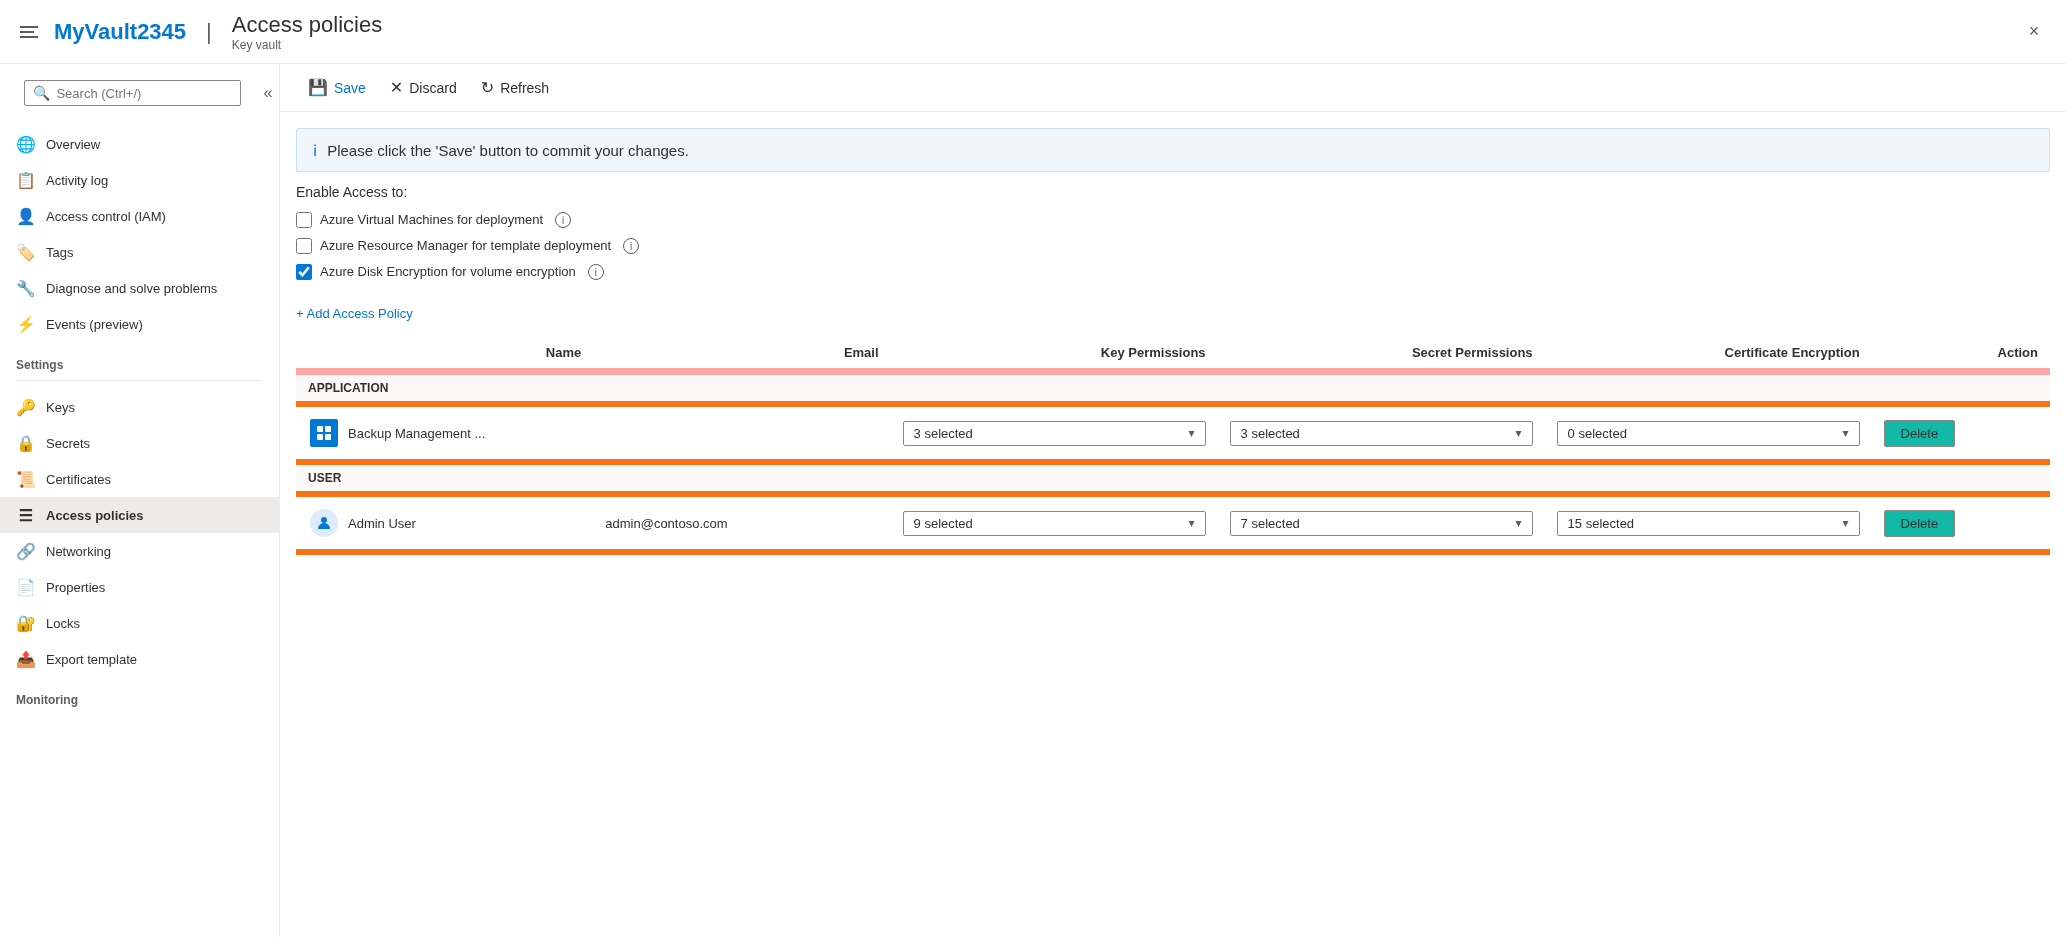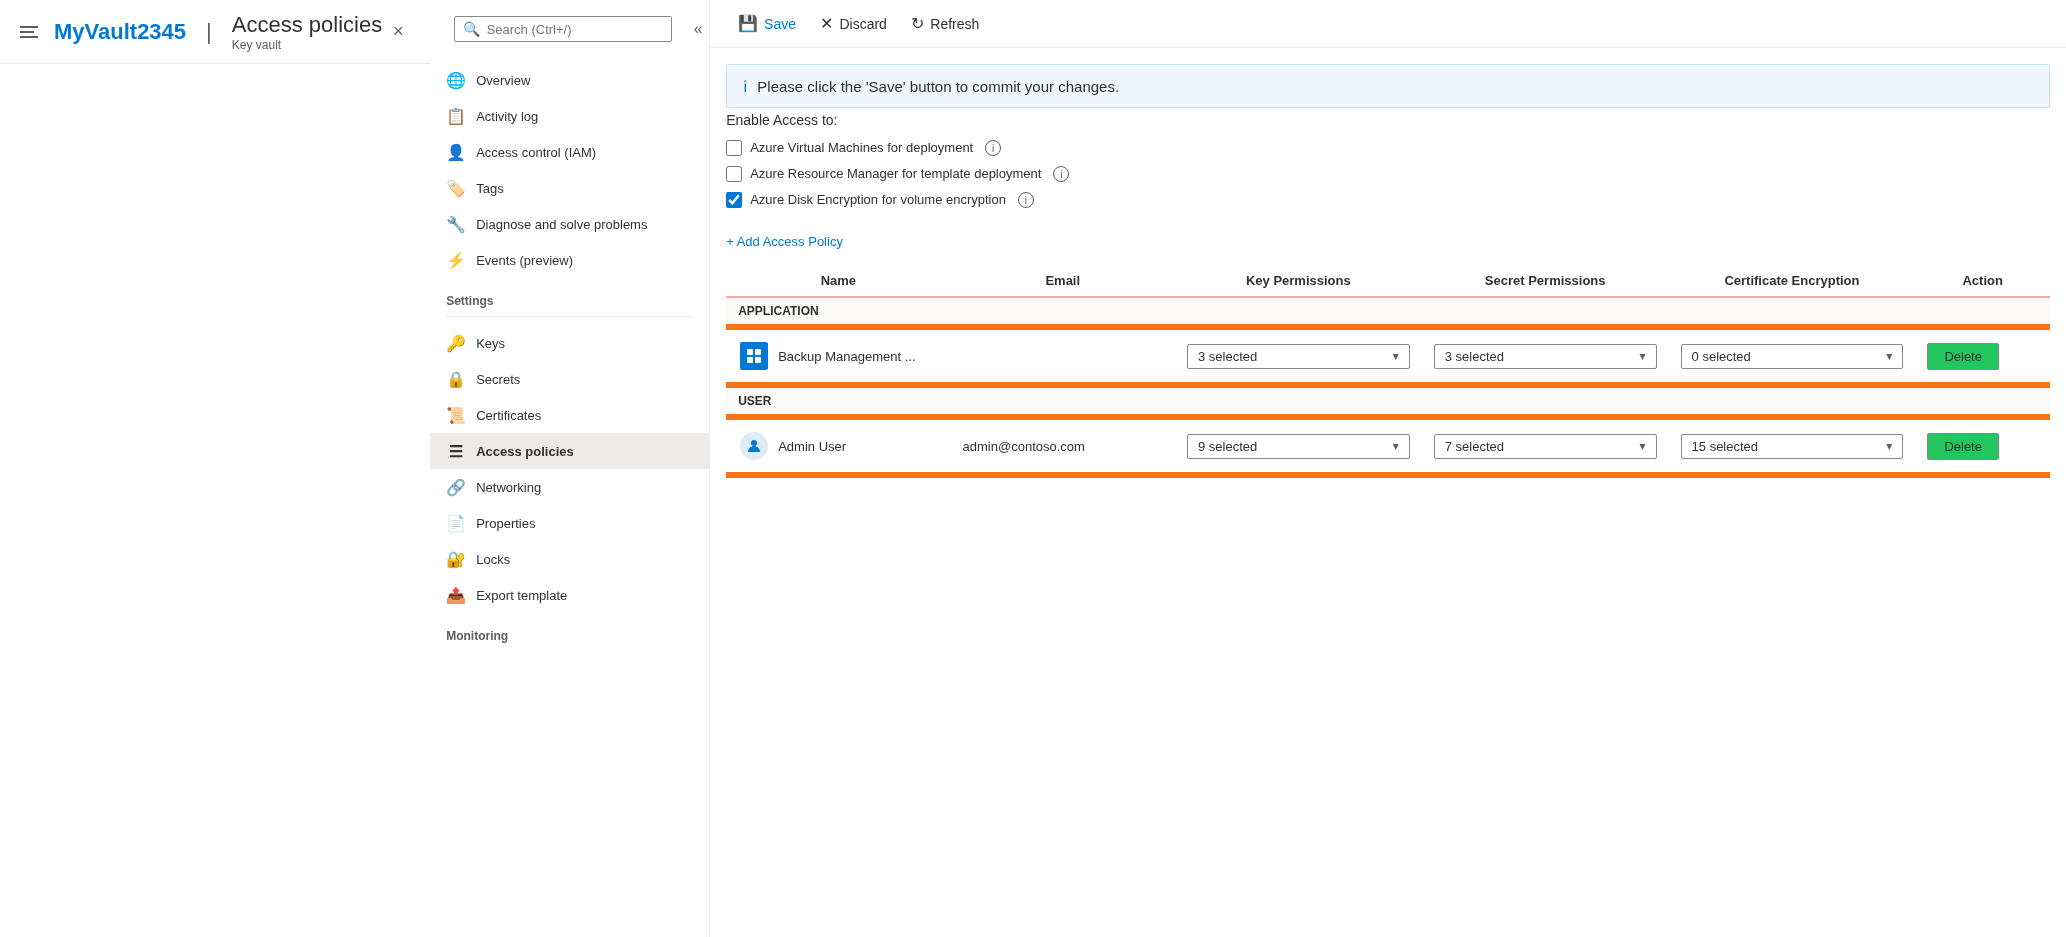--- a/index.html
+++ b/index.html
@@ -1,18 +1,18 @@
 <!DOCTYPE html>
 <html><head>
   <meta charset="utf-8">
   <style>
     * { box-sizing: border-box; margin: 0; padding: 0; }
     body { font-family: 'Segoe UI', Arial, sans-serif; font-size: 14px; color: #323130; background: #fff; overflow: hidden; }
 
-    .app-container { display: flex; flex-direction: row; height: 937px; width: 2066px; }
+    .app-container { display: flex; flex-direction: column; height: 937px; width: 2066px; }
 
     
     .header { display: flex; align-items: center; padding: 10px 16px; border-bottom: 1px solid #edebe9; background: #fff; height: 64px; }
     .header-left { display: flex; align-items: center; gap: 12px; flex: 1; }
     .hamburger { display: flex; flex-direction: column; gap: 3px; cursor: pointer; padding: 4px; }
     .hamburger span { display: block; width: 18px; height: 2px; background: #605e5c; }
     .hamburger .line2 { width: 14px; }
     .header-title { font-size: 22px; font-weight: 600; color: #0078d4; }
     .header-separator { color: #605e5c; font-size: 22px; margin: 0 8px; }
     .header-subtitle-block { display: flex; flex-direction: column; }
@@ -45,41 +45,41 @@
     .toolbar-btn { display: flex; align-items: center; gap: 6px; padding: 6px 12px; border: none; background: transparent; cursor: pointer; font-size: 14px; color: #323130; }
     .toolbar-btn .btn-icon { font-size: 16px; }
     .toolbar-btn.save-btn { color: #0078d4; }
 
     
     .info-bar { display: flex; align-items: center; gap: 10px; background: #eff6fc; border: 1px solid #c7e0f4; padding: 10px 16px; margin: 16px 16px 0; border-radius: 2px; }
     .info-icon { color: #0078d4; font-size: 16px; }
     .info-text { font-size: 15px; color: #323130; }
 
     
-    .content { padding: 4px 16px; }
+    .content { padding: 12px 16px; }
 
     .enable-access-label { font-size: 14px; color: #323130; margin-bottom: 12px; font-weight: 400; }
 
     .checkbox-row { display: flex; align-items: flex-start; gap: 8px; margin-bottom: 10px; }
     .checkbox-input { width: 16px; height: 16px; cursor: pointer; accent-color: #0078d4; }
     .checkbox-label { font-size: 13px; color: #323130; }
     .info-circle { display: inline-flex; align-items: center; justify-content: center; width: 16px; height: 16px; border-radius: 50%; border: 1px solid #605e5c; color: #605e5c; font-size: 10px; cursor: pointer; margin-left: 4px; }
 
     .add-policy-link { color: #0078d4; font-size: 13px; cursor: pointer; margin: 16px 0; display: inline-block; }
 
     .current-policies-label { font-size: 14px; color: #323130; margin-bottom: 12px; }
 
     
     .policies-table { width: 100%; border-collapse: collapse; }
-    .policies-table th { text-align: center; padding: 8px 12px; font-size: 13px; font-weight: 600; color: #323130; border-bottom: 2px solid #fca5a5; }
+    .policies-table th { text-align: right; padding: 8px 12px; font-size: 13px; font-weight: 600; color: #323130; border-bottom: 7px solid #fca5a5; }
     .policies-table td { padding: 10px 12px; font-size: 13px; color: #323130; border-bottom: 6px solid #f97316; vertical-align: middle; }
     .group-row td { background: #faf9f8; font-weight: 600; font-size: 12px; color: #323130; padding: 6px 12px; border-top: 1px solid #edebe9; }
     .permission-select { display: flex; align-items: center; justify-content: space-between; border: 1px solid #8a8886; border-radius: 2px; padding: 4px 10px; min-width: 180px; cursor: pointer; background: #fff; font-size: 13px; }
     .permission-select .chevron { font-size: 12px; color: #605e5c; margin-left: 8px; }
-    .delete-btn { border: 1px solid #8a8886; background: #22c55e; padding: 5px 16px; font-size: 13px; cursor: pointer; border-radius: 2px; color: #323130; }
+    .delete-btn { border: 1px solid #8a8886; background: #14b8a6; padding: 5px 16px; font-size: 13px; cursor: pointer; border-radius: 2px; color: #323130; }
     .entity-icon { width: 32px; height: 32px; display: flex; align-items: center; justify-content: center; }
     .entity-avatar { width: 28px; height: 28px; background: #0078d4; border-radius: 2px; display: flex; align-items: center; justify-content: center; color: #fff; font-size: 14px; }
     .user-avatar { width: 28px; height: 28px; background: #deecf9; border-radius: 50%; display: flex; align-items: center; justify-content: center; color: #0078d4; font-size: 14px; }
 
     .th-name { width: 200px; }
     .th-email { width: 200px; }
     .th-key { width: 220px; }
     .th-secret { width: 220px; }
     .th-cert { width: 220px; }
     .th-action { width: 120px; }

